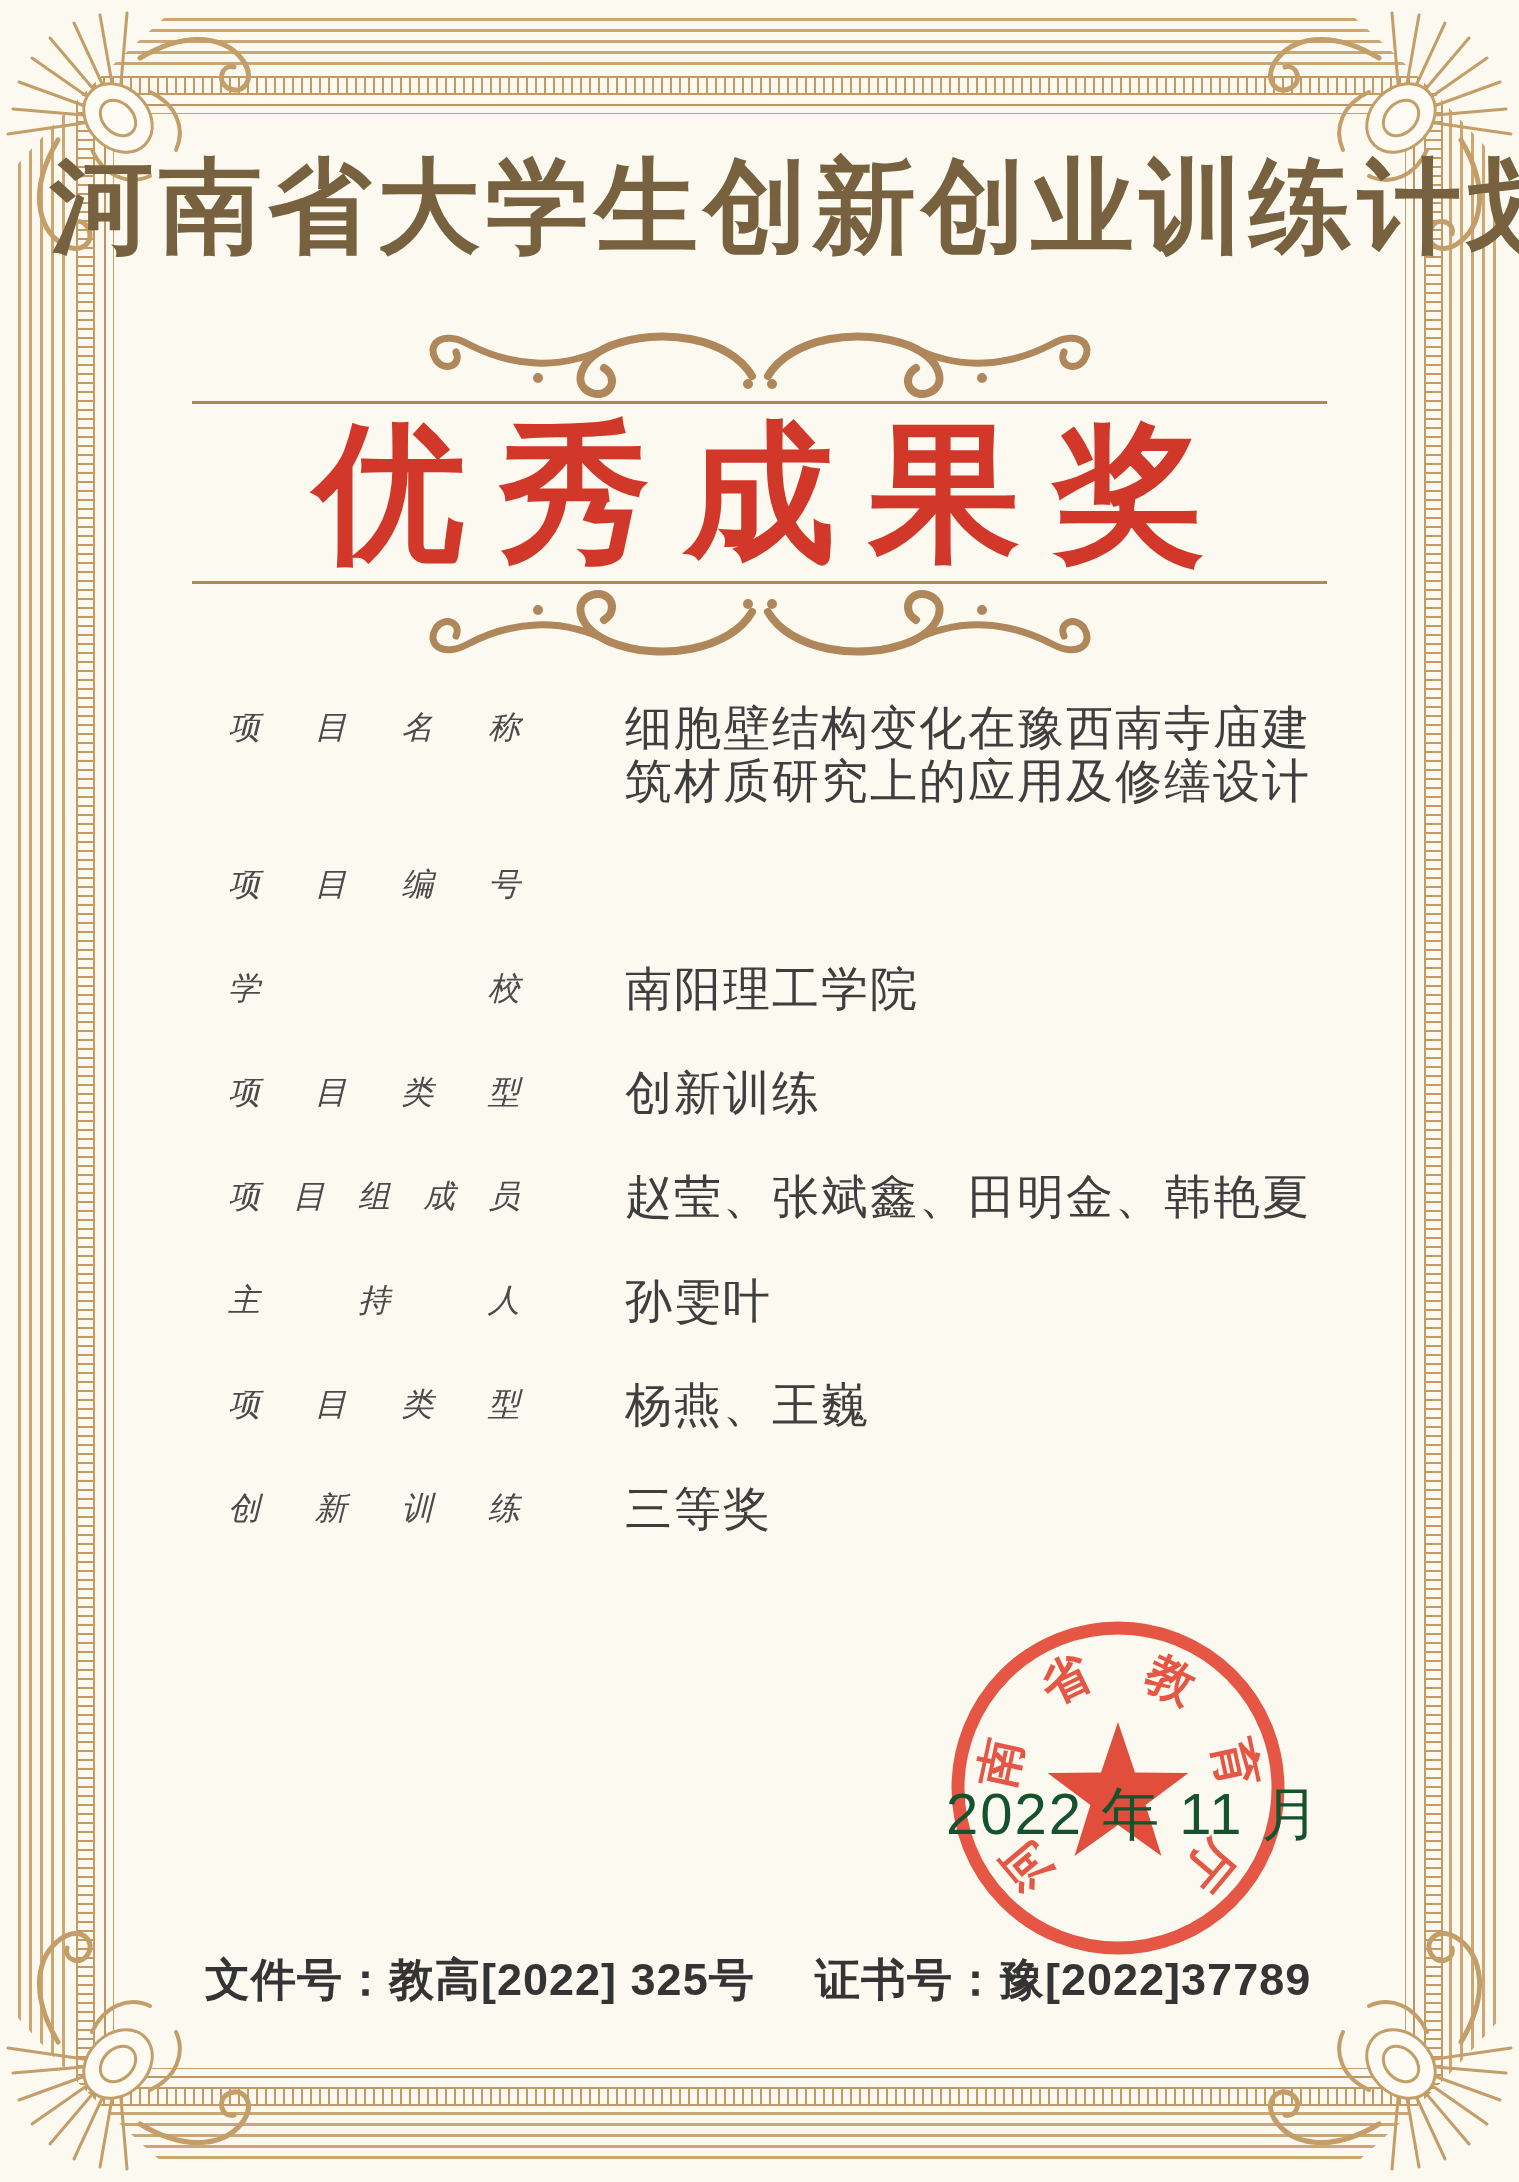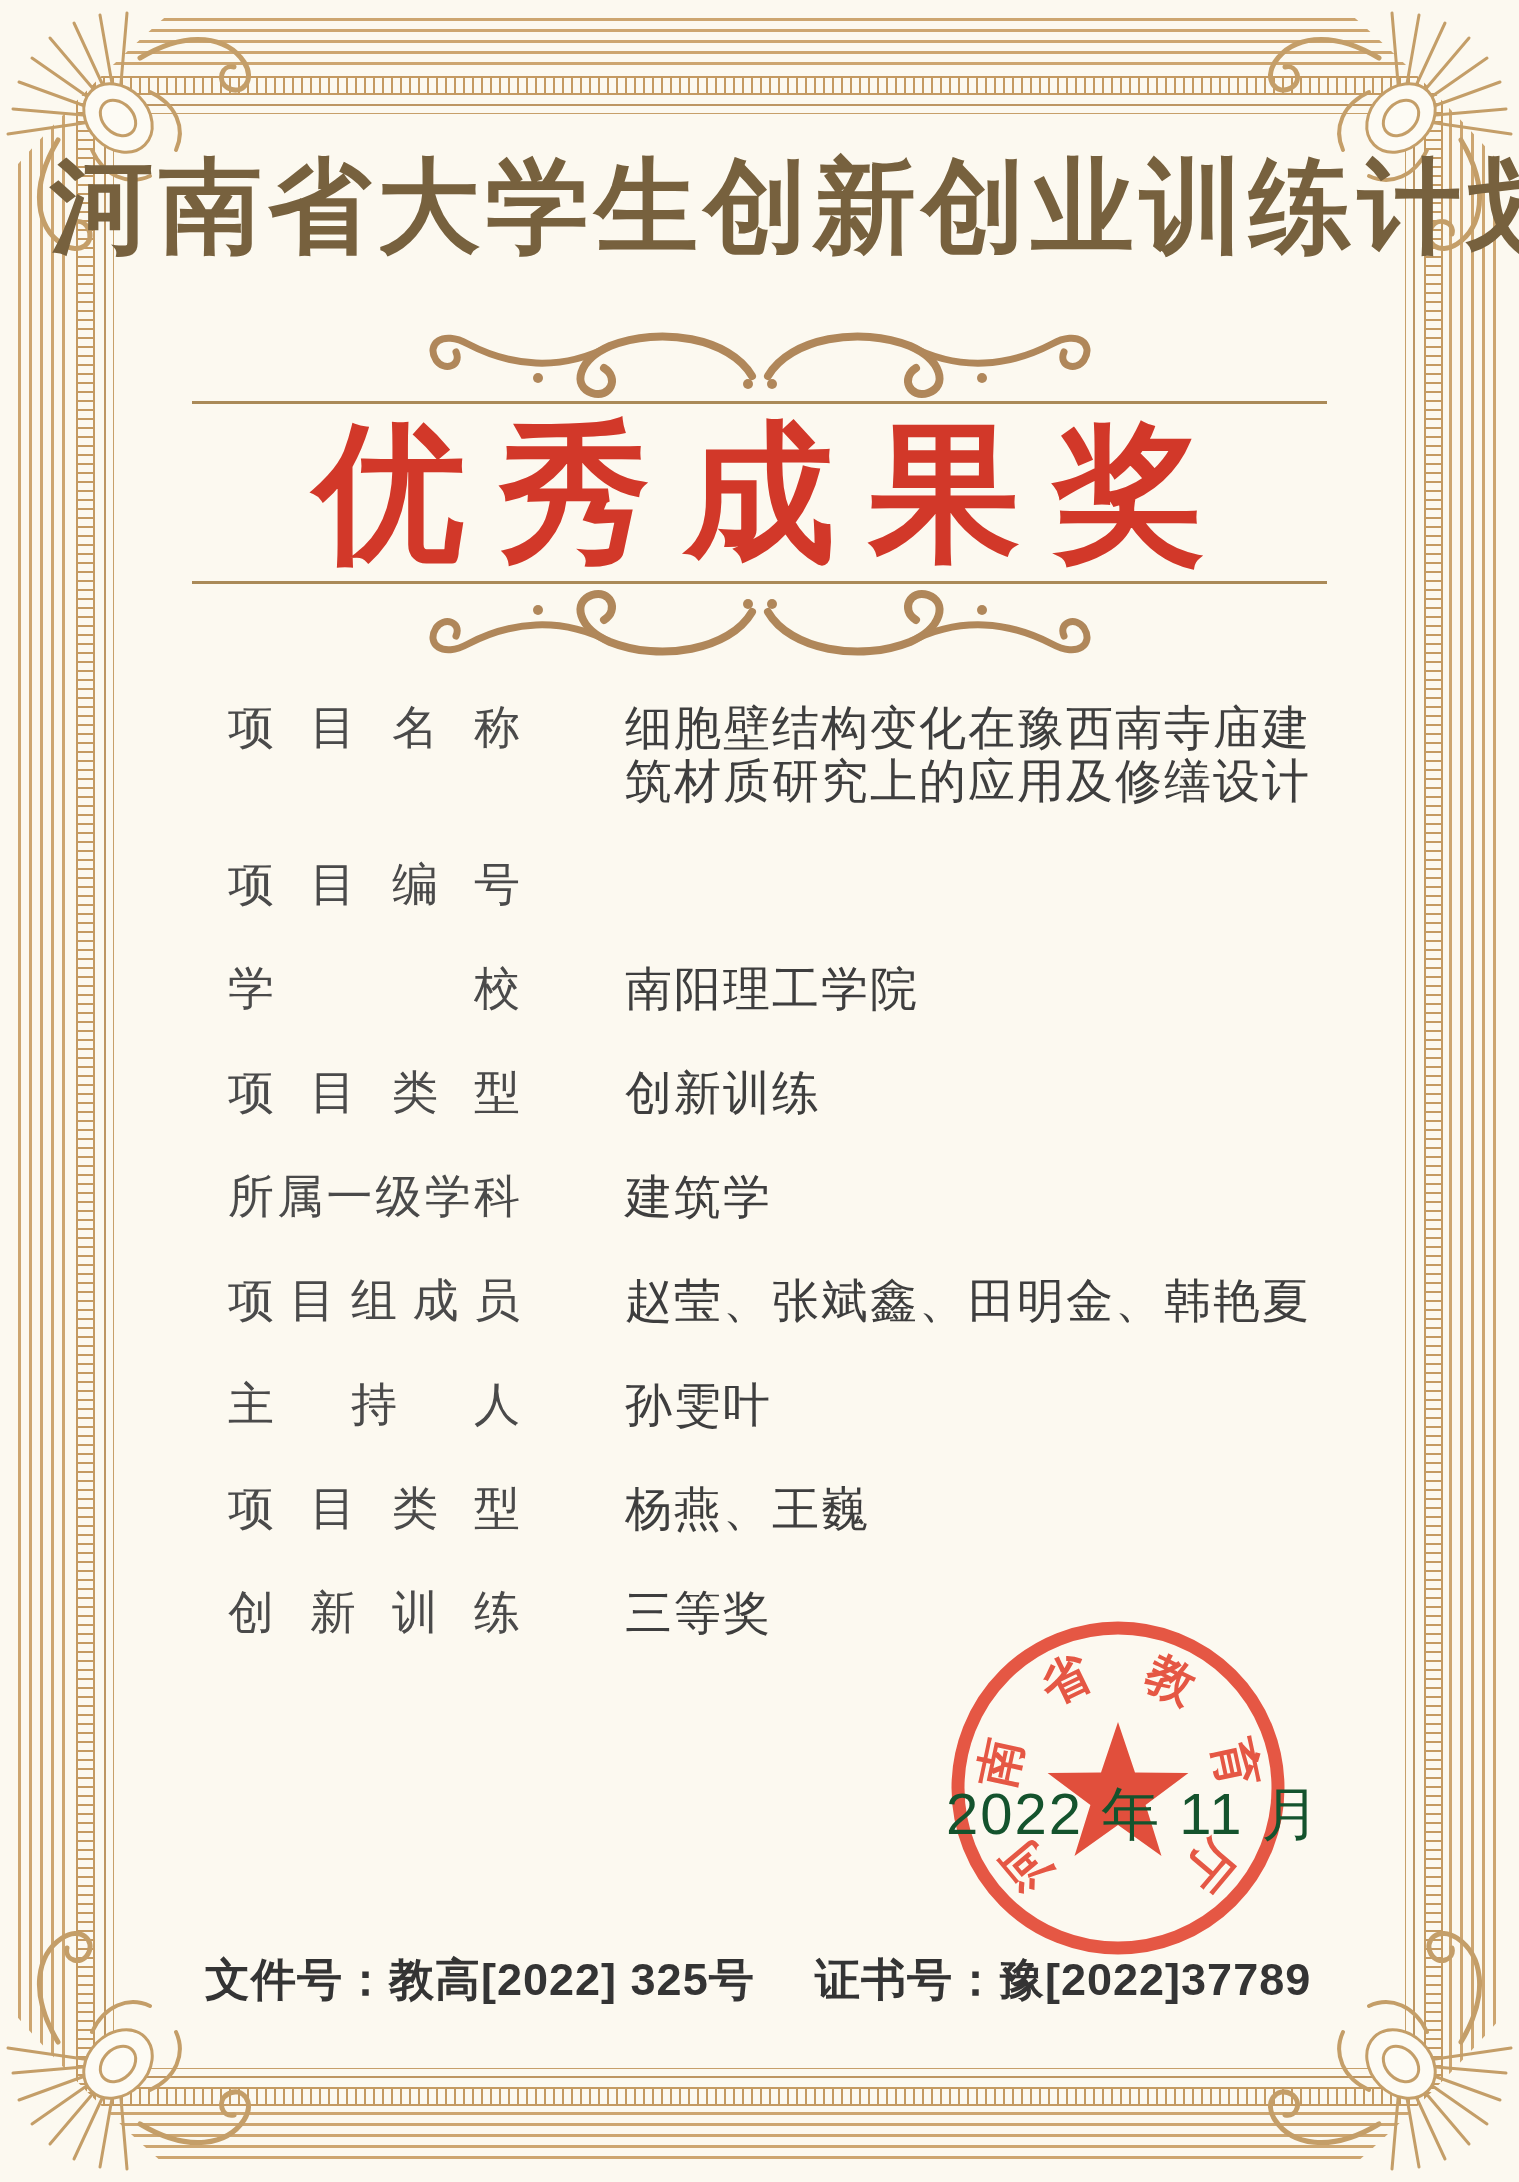--- a/index.html
+++ b/index.html
@@ -50,22 +50,22 @@
     position:absolute;top:414px;left:0;right:0;text-align:center;
     font-family:"Liberation Serif","DejaVu Serif",serif;font-weight:700;
     font-size:151px;line-height:160px;color:#d23829;
     letter-spacing:34px;text-indent:34px;white-space:nowrap;
   }
 
   
   .fields{position:absolute;left:228px;top:701px;width:1106px;}
   .field-row{display:flex;align-items:flex-start;margin-bottom:51px;}
   .field-label{
-    flex:none;width:292px;font-size:46px;line-height:53px;color:#4a4a4a;
-    text-align:justify;text-align-last:justify;letter-spacing:0;
+    flex:none;width:292px;font-size:32px;line-height:53px;color:#4a4a4a;
+    text-align:justify;text-align-last:justify;letter-spacing:0;font-style:italic;
   }
   .field-value{
     margin-left:105px;flex:1;font-size:47px;line-height:53px;color:#3e3e3e;letter-spacing:2px;
   }
 
   
   .seal{position:absolute;left:942px;top:1612px;width:352px;height:352px;opacity:.93;}
   .seal-date{
     position:absolute;left:946px;top:1776px;z-index:5;
     font-size:58px;color:#14532d;letter-spacing:2px;white-space:nowrap;
@@ -191,24 +191,20 @@
     </div>
     <div class="field-row">
       <div class="field-label">学校</div>
       <div class="field-value">南阳理工学院</div>
     </div>
     <div class="field-row">
       <div class="field-label">项目类型</div>
       <div class="field-value">创新训练</div>
     </div>
     <div class="field-row">
-      <div class="field-label">所属一级学科</div>
-      <div class="field-value">建筑学</div>
-    </div>
-    <div class="field-row">
       <div class="field-label">项目组成员</div>
       <div class="field-value">赵莹、张斌鑫、田明金、韩艳夏</div>
     </div>
     <div class="field-row">
       <div class="field-label">主持人</div>
       <div class="field-value">孙雯叶</div>
     </div>
     <div class="field-row">
       <div class="field-label">项目类型</div>
       <div class="field-value">杨燕、王巍</div>

